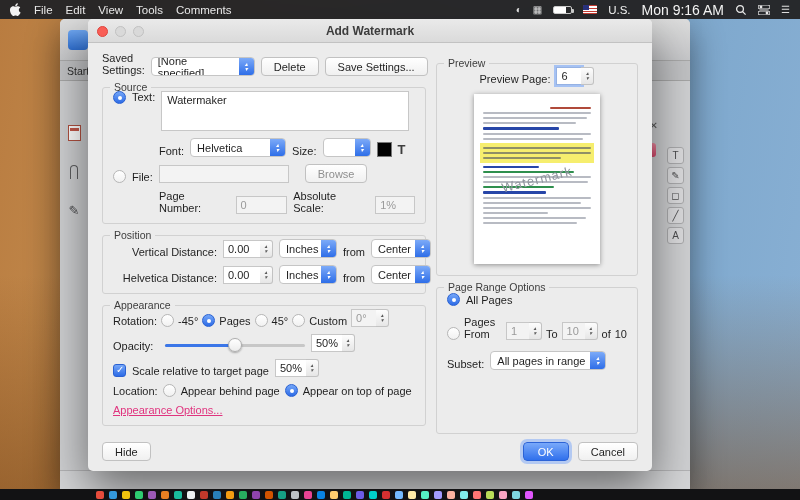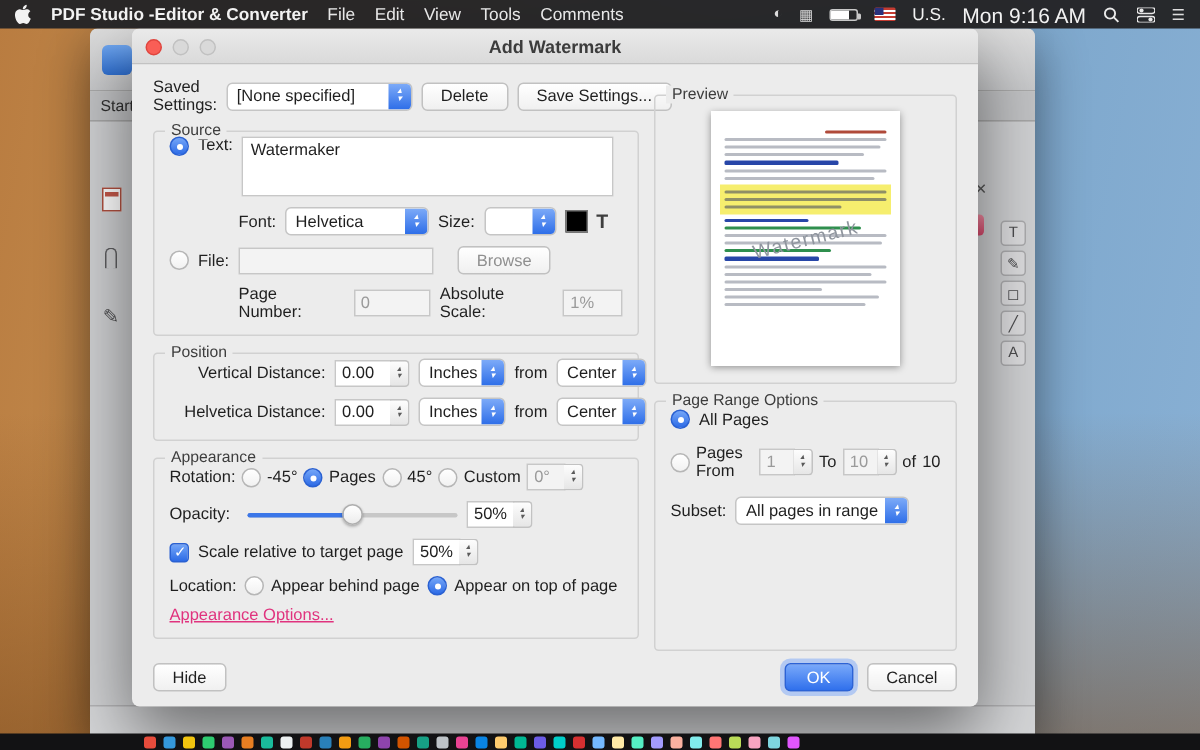--- a/index.html
+++ b/index.html
@@ -58,21 +58,21 @@
     border-radius:5px 5px 0 0; position:relative; display:flex; align-items:center; justify-content:center;
     font-size:12px; font-weight:bold; color:#3c3c3c; }
   .lights { position:absolute; left:9px; top:7px; display:flex; gap:7px; }
   .light { width:11px; height:11px; border-radius:50%; }
   .light.close { background:#f95e56; border:1px solid #df453e; }
   .light.dim { background:#d9d9d9; border:1px solid #c1c1c1; }
 
   .dlg-body { flex:1; display:flex; padding:5px 14px 4px; gap:10px; overflow:hidden; }
   .col-left { width:324px; flex:none; display:flex; flex-direction:column; }
   .col-right { flex:1; display:flex; flex-direction:column; }
-  .row { display:flex; align-items:center; gap:6px; }
+  .row { display:flex; align-items:flex-end; gap:6px; }
   .row + .row { margin-top:7px; }
 
   .group { position:relative; border:1px solid #d1d1d1; border-radius:3px; margin-top:11px; padding:1px 10px 9px; }
   .group-title { position:absolute; top:-7px; left:7px; background:#ececec; padding:0 4px; font-size:10.5px; color:#3d3d3d; }
 
   .field { height:18px; background:#fff; border:1px solid #c7c7c7; padding:0 4px; display:inline-flex; align-items:center;
     font-size:11px; color:#1f1f1f; }
   .field.disabled { background:#f3f3f3; color:#9a9a9a; }
   .field.focused { outline:3px solid rgba(110,160,250,.55); outline-offset:-1px; }
   .stepper { width:13px; height:18px; flex:none; display:inline-flex; flex-direction:column; align-items:center; justify-content:center;
@@ -136,21 +136,20 @@
 <body>
 
 <div class="screen">
 
   <div class="menubar">
     <span class="svg-icon">
       <svg width="11" height="13" viewBox="0 0 14 17">
           <path fill="#f2f2f2" d="M11.3 9.1c0-2.2 1.8-3.2 1.9-3.3-1-1.5-2.6-1.7-3.2-1.7-1.3-.1-2.6.8-3.2.8-.7 0-1.7-.8-2.8-.8-1.4 0-2.8.8-3.5 2.1-1.5 2.6-.4 6.5 1 8.6.7 1 1.6 2.2 2.7 2.1 1.1 0 1.5-.7 2.8-.7s1.7.7 2.8.7c1.2 0 1.9-1 2.6-2.1.8-1.2 1.2-2.4 1.2-2.5-.1 0-2.3-.9-2.3-3.2zM9.2 3c.5-.7 1-1.7.8-2.7-.8 0-1.9.6-2.5 1.3-.5.6-1 1.6-.9 2.6 1 .1 2-.5 2.6-1.2z"></path>
         </svg>
     </span>
-    <span class="app-name">PDF Studio -Editor &amp; Converter</span>
     <span class="menu-item">File</span>
     <span class="menu-item">Edit</span>
     <span class="menu-item">View</span>
     <span class="menu-item">Tools</span>
     <span class="menu-item">Comments</span>
     <span class="mb-right">
       <span class="mb-glyph">◐</span>
       <span class="mb-glyph">▦</span>
       <span class="battery"></span>
       <span class="flag"></span>
@@ -207,21 +206,21 @@
         <span class="light dim"></span>
       </span>
       <span>Add Watermark</span>
     </div>
 
     <div class="dlg-body">
 
       <div class="col-left">
         <div class="row" style="margin-top:4px">
           <span>Saved Settings:</span>
-          <span class="popup" style="width:124px">
+          <span class="popup" style="width:104px">
             <span>[None specified]</span>
             <span class="popup-caps">
                 <i>▴</i>
                 <i>▾</i>
               </span>
           </span>
           <span class="btn">Delete</span>
           <span class="btn">Save Settings...</span>
         </div>
 
@@ -375,20 +374,30 @@
           </div>
           <div class="row">
             <span class="link">Appearance Options...</span>
           </div>
         </div>
       </div>
 
       <div class="col-right">
         <div class="group" style="margin-top:15px">
           <span class="group-title">Preview</span>
+          <div class="row" style="justify-content:center;margin-top:2px">
+            <span>Preview Page:</span>
+            <span class="stepgroup">
+              <span class="field focused" style="width:26px">6</span>
+              <span class="stepper">
+                  <i>▴</i>
+                  <i>▾</i>
+                </span>
+            </span>
+          </div>
           <div class="pv-page">
             <div class="pl r" style="width:38%;margin-left:auto"></div>
             <div class="pl" style="width:100%"></div>
             <div class="pl" style="width:96%"></div>
             <div class="pl" style="width:86%"></div>
             <div class="pl b" style="width:70%"></div>
             <div class="pl" style="width:100%"></div>
             <div class="pl" style="width:93%"></div>
             <div class="hl">
               <div class="pl" style="width:100%"></div>

